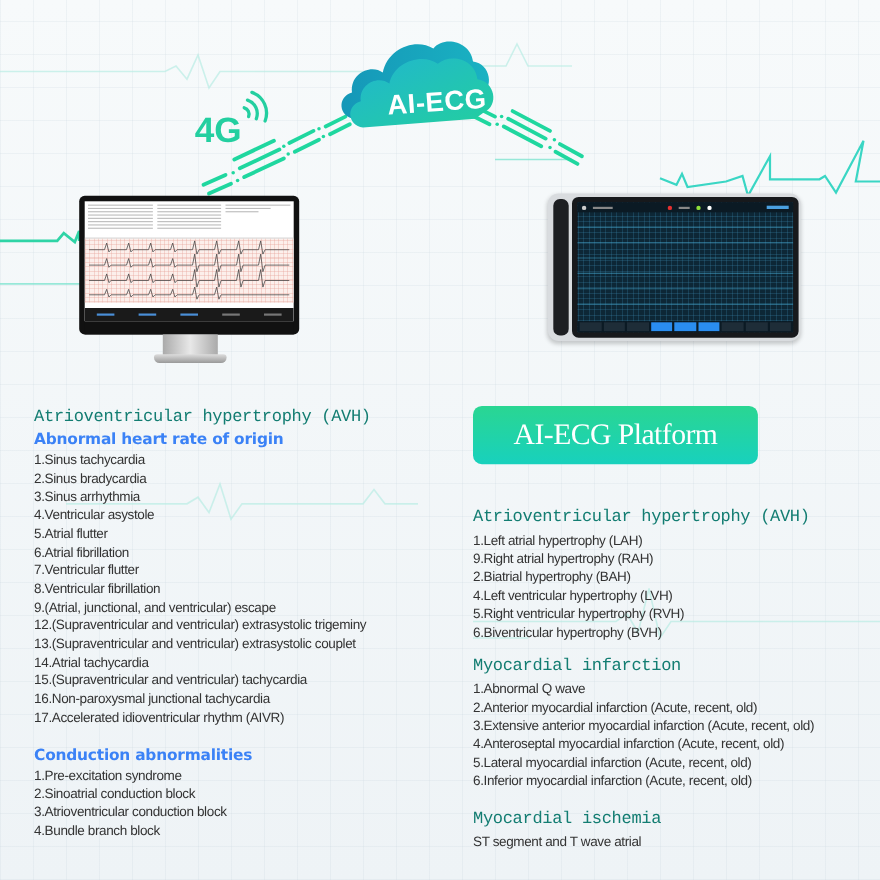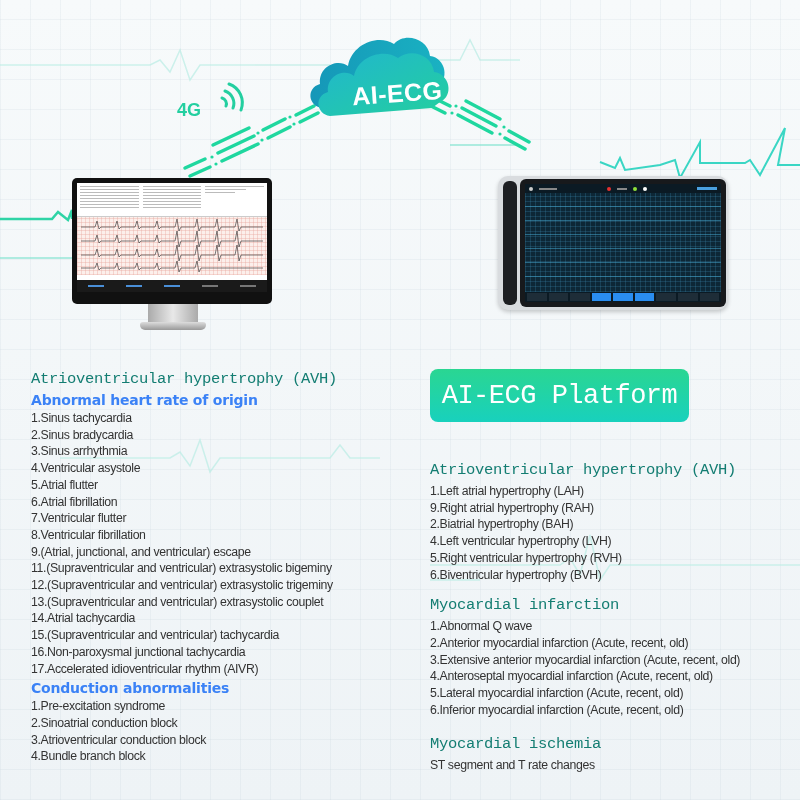--- a/index.html
+++ b/index.html
@@ -19,21 +19,21 @@
   svg.deco { position: absolute; left: 0; top: 0; pointer-events: none; }
 
   
   .cloud-label {
     position: absolute; left: 352px; top: 79px;
     color: #fff; font-weight: bold; font-size: 25px; letter-spacing: 0.5px;
     transform: rotate(-4deg);
   }
   .g4 {
     position: absolute; left: 177px; top: 100px;
-    color: #23cfa0; font-weight: bold; font-size: 18px;
+    color: #23cfa0; font-weight: bold; font-size: 32px;
   }
 
   
   .monitor {
     position: absolute; left: 72px; top: 178px; width: 200px; height: 126px;
     background: #111; border-radius: 5px; padding: 5px 5px 0 5px;
   }
   .mon-screen { width: 190px; height: 109px; background: #fff; position: relative; overflow: hidden; }
   .mon-info { height: 34px; border-bottom: 1px solid #ccc; display: flex; padding: 3px; gap: 4px; }
   .mon-col { flex: 1; display: flex; flex-direction: column; gap: 2px; }
@@ -89,27 +89,27 @@
   .tab-btn.blue { background: #2a8df0; }
 
   
   .h-green { color: #137d72; font-size: 15.5px; font-family: Liberation Mono, monospace; letter-spacing: -0.3px; }
   .h-dark { color: #3b82f6; font-size: 14px; font-weight: bold; font-family: "DejaVu Sans", sans-serif; letter-spacing: -0.2px; }
   .item { color: #333; font-size: 12.3px; line-height: 16.7px; font-family: Liberation Sans, sans-serif; letter-spacing: -0.35px; white-space: nowrap; }
 
   .left-col { position: absolute; left: 31px; top: 370px; }
   .left-col .h-green { margin-bottom: 4px; }
   .left-col .h-dark { margin-bottom: 2px; }
-  .left-col .h-dark.sec2 { margin-top: 3px; }
+  .left-col .h-dark.sec2 { margin-top: 18px; }
 
   .platform-badge {
     position: absolute; left: 430px; top: 369px; width: 259px; height: 53px;
     border-radius: 8px;
     background: linear-gradient(180deg, #2ad692 0%, #18d1bd 100%);
-    color: #fff; font-size: 27px; font-family: Liberation Mono, monospace;
+    color: #fff; font-size: 27px; font-family: Liberation Serif, serif;
     display: flex; align-items: center; justify-content: center; letter-spacing: -0.5px;
   }
   .right-col { position: absolute; left: 430px; top: 461px; }
   .right-col .h-green { margin-bottom: 4px; }
   .right-col .sec { margin-top: 13px; }
 </style>
 </head>
 <body>
 
 <div class="bg-grid"></div>
@@ -288,21 +288,20 @@
   <div id="left-list-0">
       <div class="item">1.Sinus tachycardia</div>
       <div class="item">2.Sinus bradycardia</div>
       <div class="item">3.Sinus arrhythmia</div>
       <div class="item">4.Ventricular asystole</div>
       <div class="item">5.Atrial flutter</div>
       <div class="item">6.Atrial fibrillation</div>
       <div class="item">7.Ventricular flutter</div>
       <div class="item">8.Ventricular fibrillation</div>
       <div class="item">9.(Atrial, junctional, and ventricular) escape</div>
-      <div class="item">11.(Supraventricular and ventricular) extrasystolic bigeminy</div>
       <div class="item">12.(Supraventricular and ventricular) extrasystolic trigeminy</div>
       <div class="item">13.(Supraventricular and ventricular) extrasystolic couplet</div>
       <div class="item">14.Atrial tachycardia</div>
       <div class="item">15.(Supraventricular and ventricular) tachycardia</div>
       <div class="item">16.Non-paroxysmal junctional tachycardia</div>
       <div class="item">17.Accelerated idioventricular rhythm (AIVR)</div>
     </div>
   <div class="h-dark sec2">Conduction abnormalities</div>
   <div id="left-list-1">
       <div class="item">1.Pre-excitation syndrome</div>
@@ -333,16 +332,16 @@
         <div class="item">2.Anterior myocardial infarction (Acute, recent, old)</div>
         <div class="item">3.Extensive anterior myocardial infarction (Acute, recent, old)</div>
         <div class="item">4.Anteroseptal myocardial infarction (Acute, recent, old)</div>
         <div class="item">5.Lateral myocardial infarction (Acute, recent, old)</div>
         <div class="item">6.Inferior myocardial infarction (Acute, recent, old)</div>
       </div>
   </div>
   <div class="sec" style="margin-top:17px">
     <div class="h-green">Myocardial ischemia</div>
     <div id="right-list-2">
-        <div class="item">ST segment and T rate changes</div>
+        <div class="item">ST segment and T wave atrial</div>
       </div>
   </div>
 </div>
 
 </body></html>

